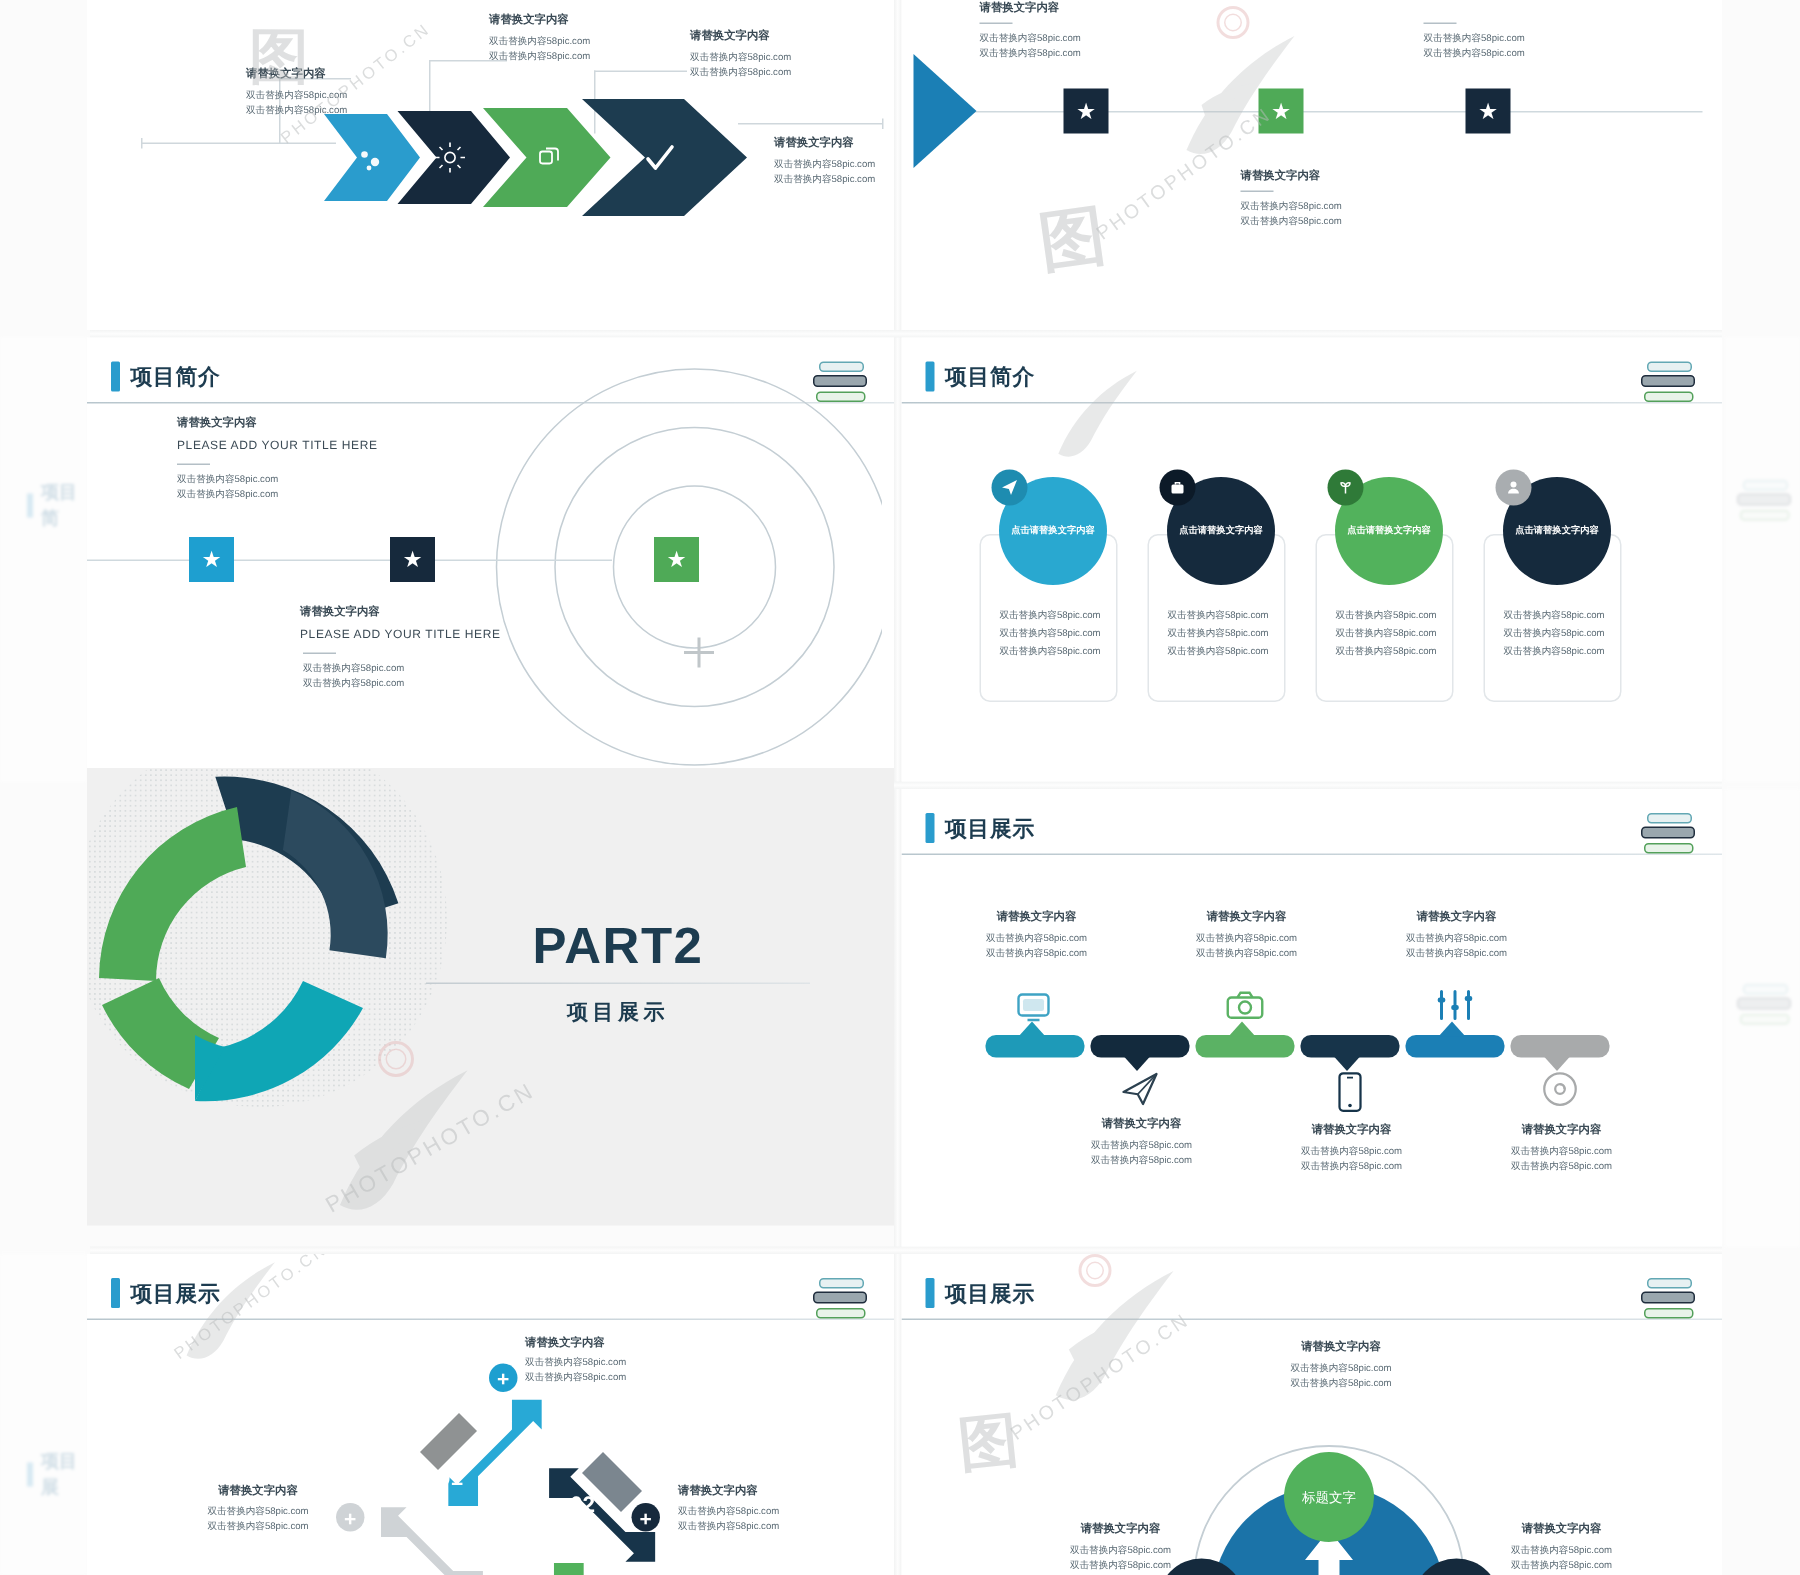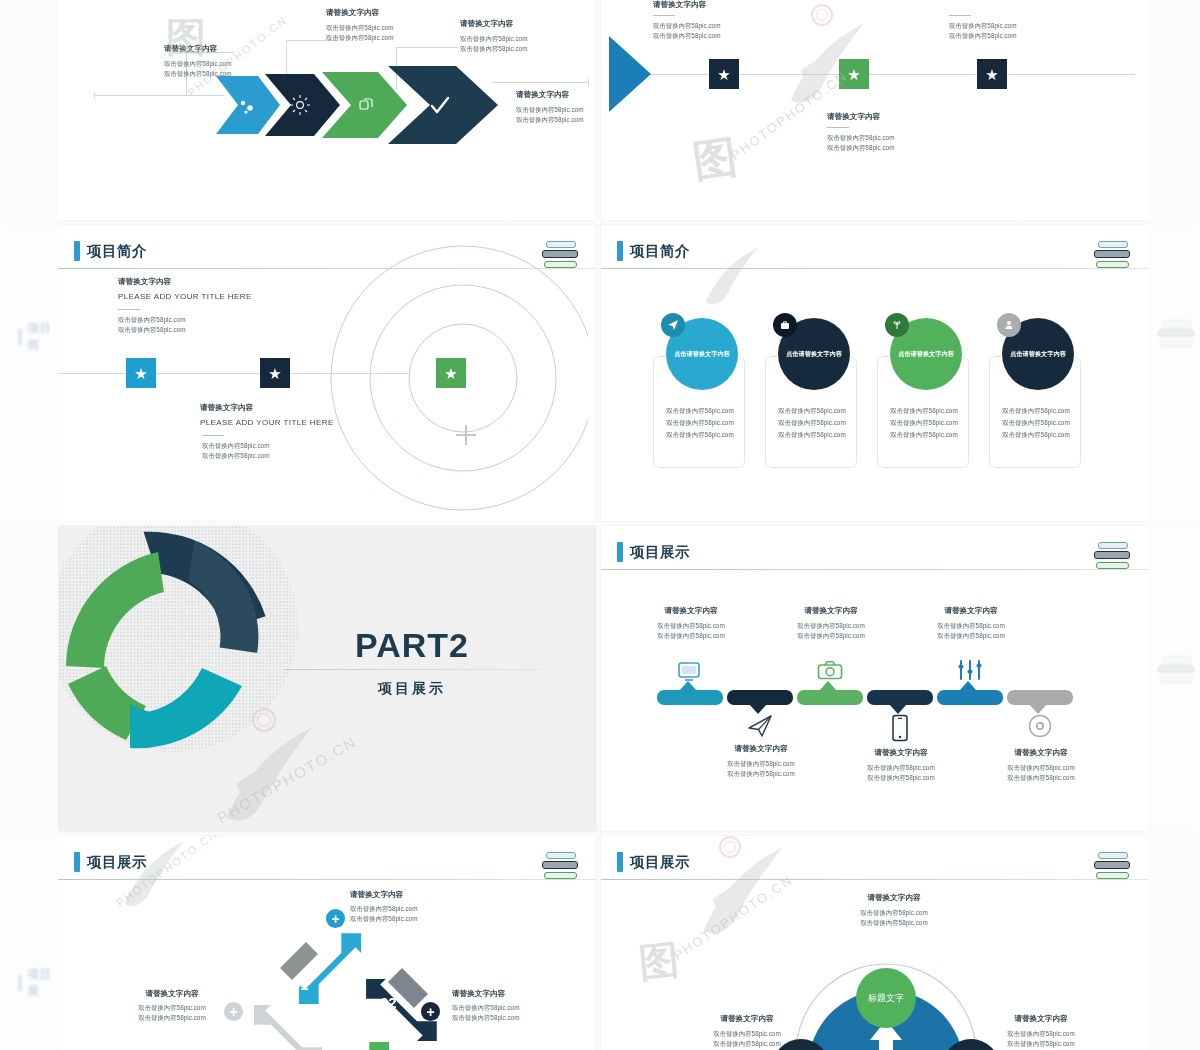--- a/index.html
+++ b/index.html
@@ -403,21 +403,21 @@
         </svg>
     </div>
 
     <div class="wm-bird" style="left:90px;top:12px;">
       <svg width="80" height="80" viewBox="0 0 110 110">
         <path d="M20 90 C35 55,60 30,92 14 C72 40,60 58,50 78 C42 92,30 96,20 90Z" fill="#b9bcbd"></path>
       </svg>
     </div>
   </div>
 
-  <div class="slide grey" style="left:58px;top:526px;width:538px;height:305px;">
+  <div class="slide grey" style="left:58px;top:512px;width:538px;height:305px;">
     <div class="dotgrid" style="left:-10px;top:-24px;width:250px;height:250px;"></div>
     <svg width="280" height="250" viewBox="0 0 280 250" style="position:absolute;left:-28px;top:-10px;">
 
       <path d="M150 10 A122 122 0 0 1 240 128 L196 128 A78 78 0 0 0 150 54 Z" fill="#1d3c50" transform="rotate(-18 150 128)"></path>
       <path d="M150 24 A104 104 0 0 1 228 126 L190 126 A66 66 0 0 0 150 64 Z" fill="#2c4a5e" transform="rotate(8 150 126)"></path>
 
       <path d="M36 150 A118 118 0 0 1 128 36 L134 76 A78 78 0 0 0 74 152 Z" fill="#4faa57"></path>
       <path d="M38 168 A116 116 0 0 0 96 224 L116 190 A78 78 0 0 1 76 150 Z" fill="#4faa57"></path>
 
       <path d="M100 232 A120 120 0 0 0 212 170 L172 152 A80 80 0 0 1 118 196 Z" fill="#0fa6b5"></path>

